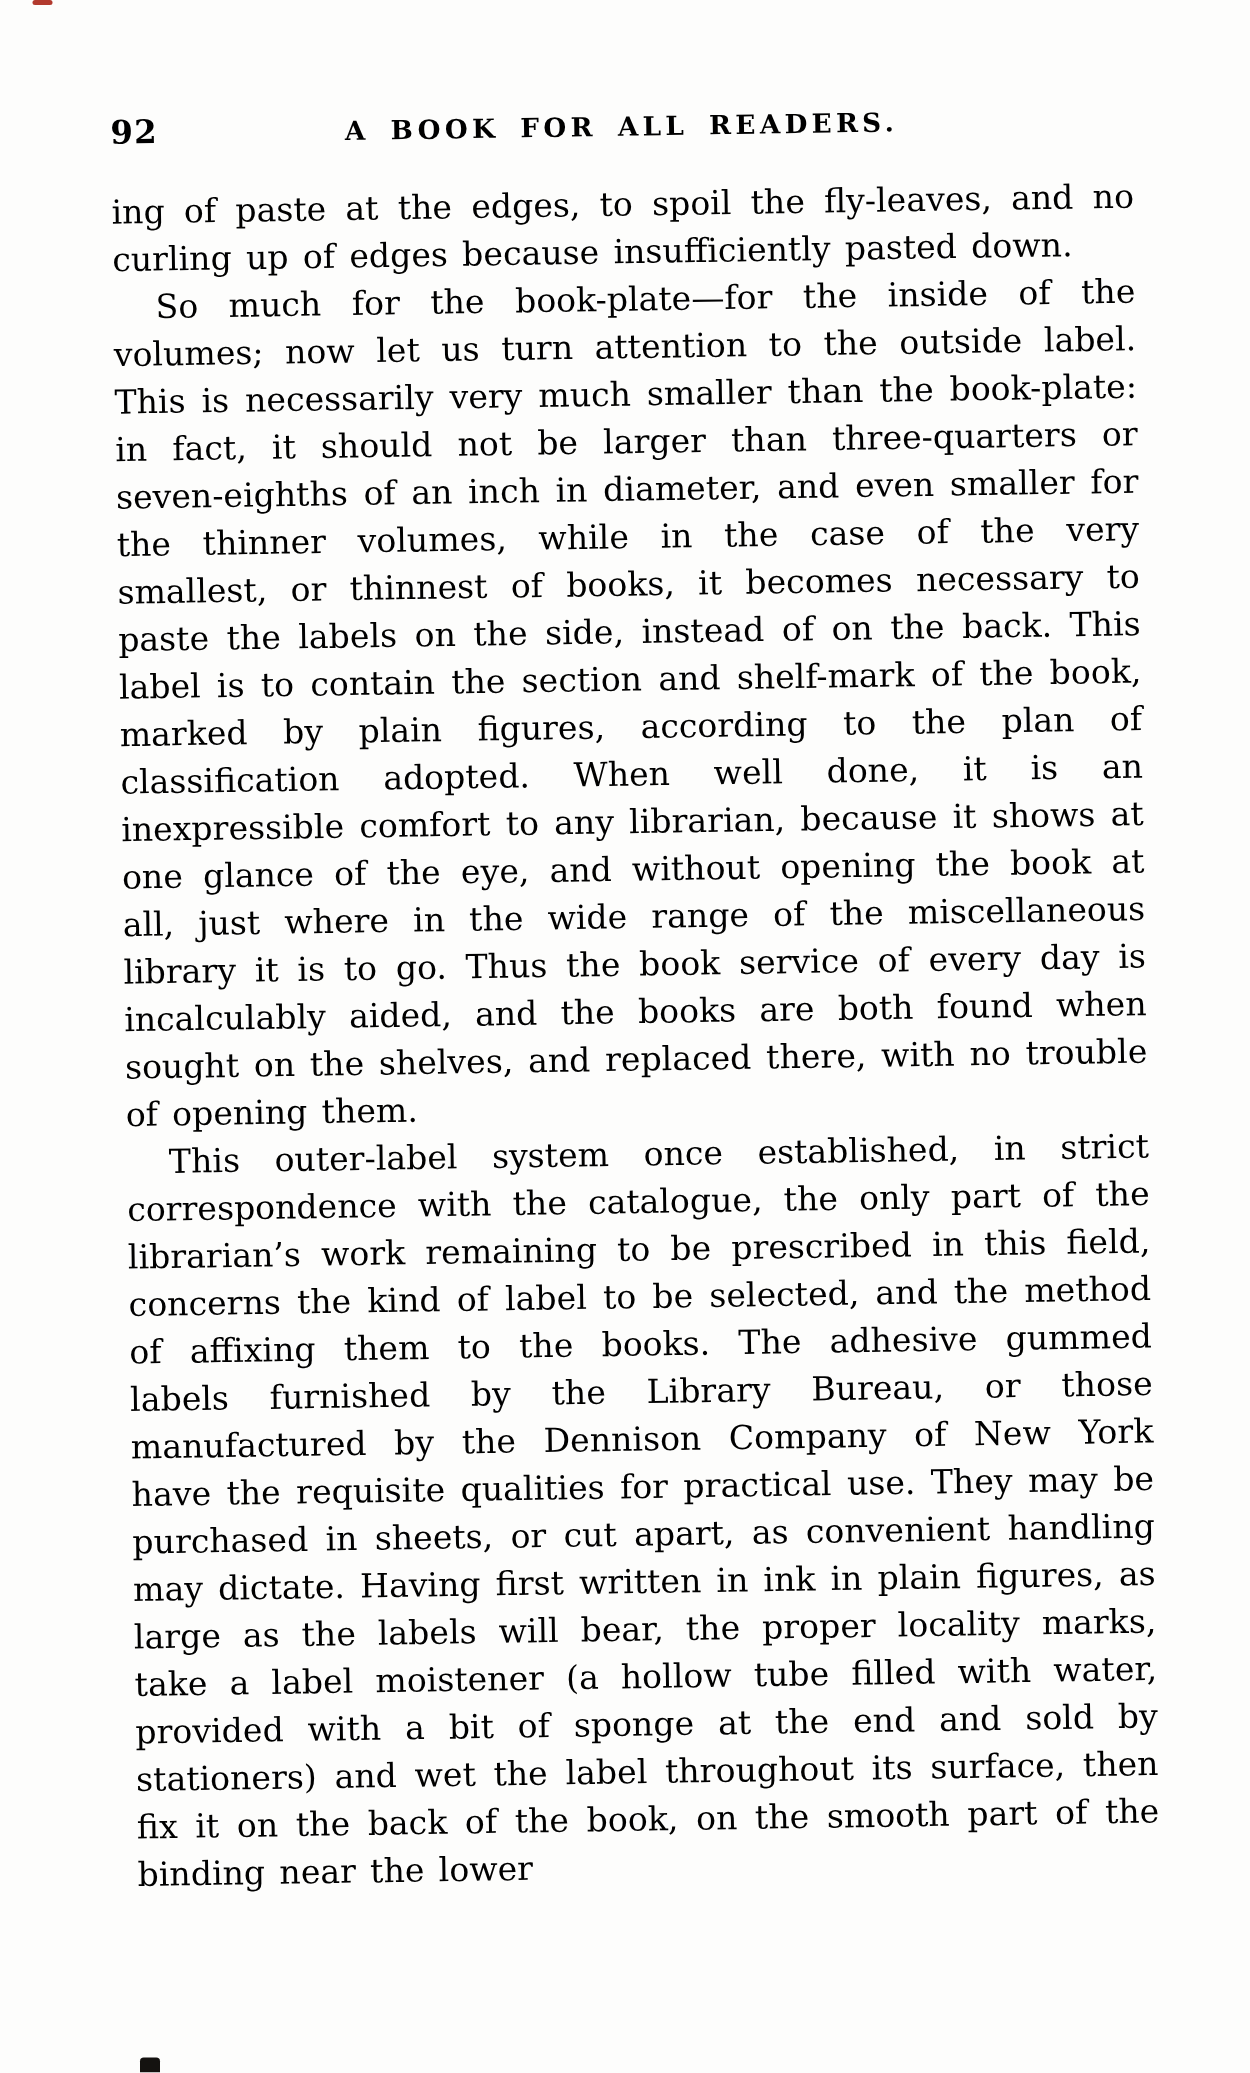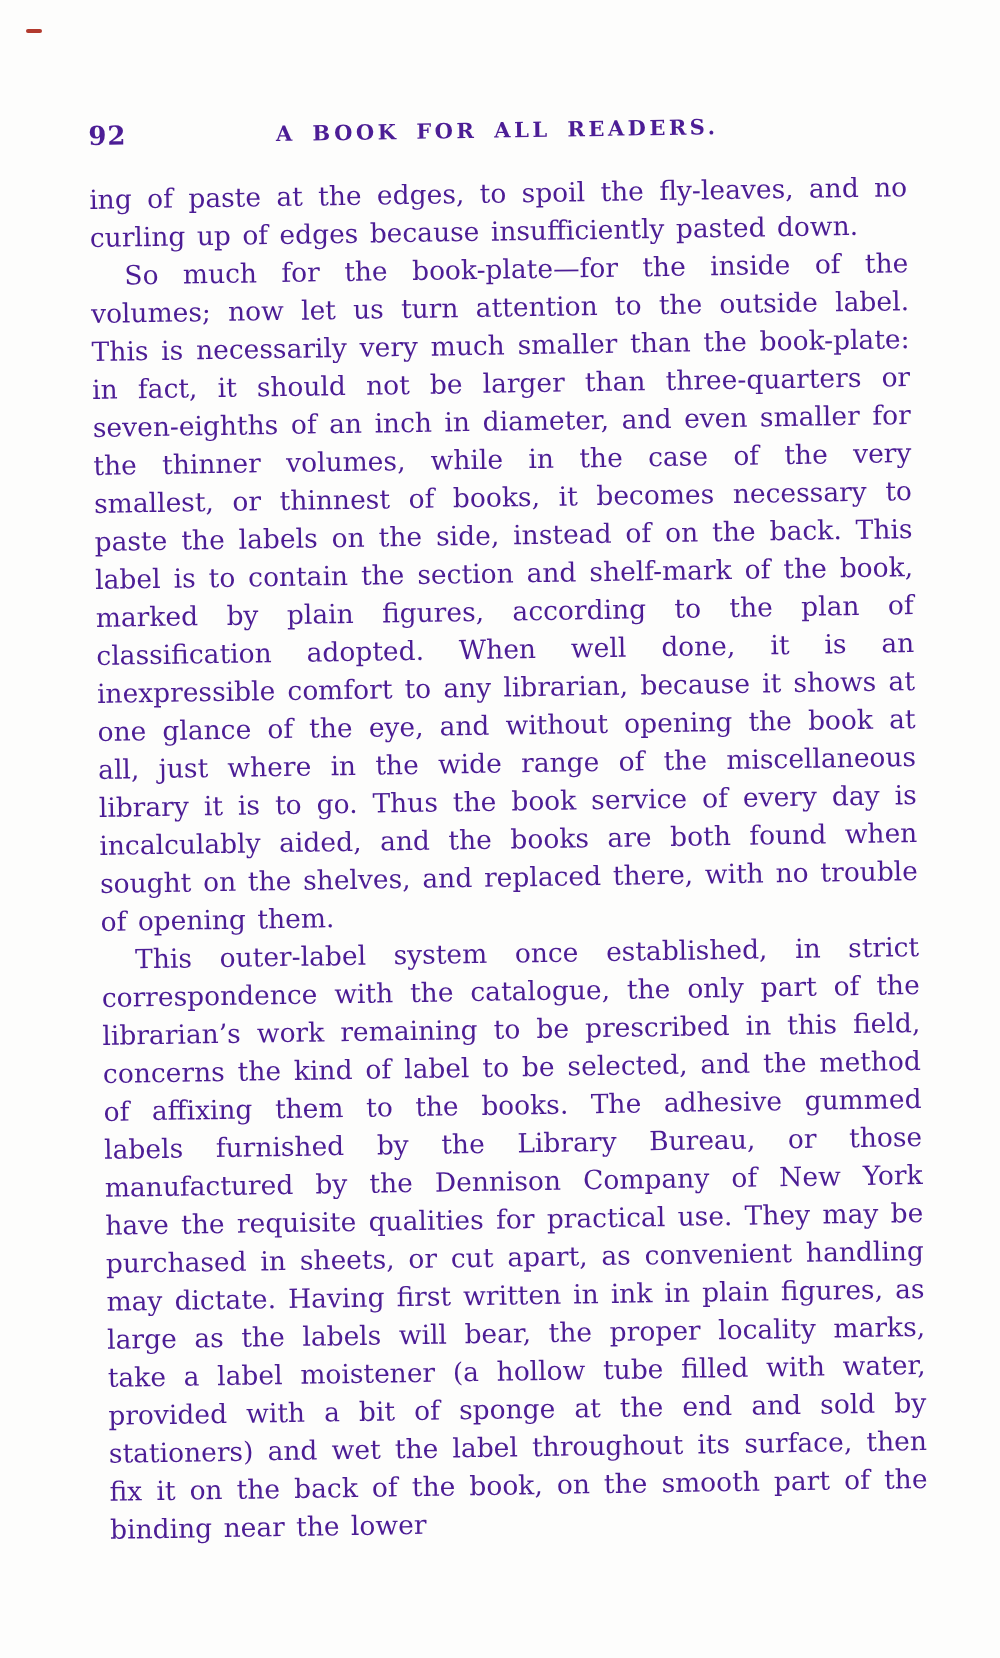--- a/index.html
+++ b/index.html
@@ -8,23 +8,22 @@
     width: 1000px;
     height: 1658px;
     overflow: hidden;
     background: #fdfdfc;
   }
   .page {
     position: relative;
     width: 1000px;
     height: 1372px;
     background: #fdfdfc;
-    color: #4c1d95;
+    color: #000000;
     font-family: "DejaVu Serif", "Liberation Serif", serif;
-    margin-top: 29px;
   }
   
   .scan-block {
     position: absolute;
     left: 88px;
     top: 92px;
     width: 818px;
     transform: rotate(-0.9deg);
     transform-origin: 0 0;
   }

